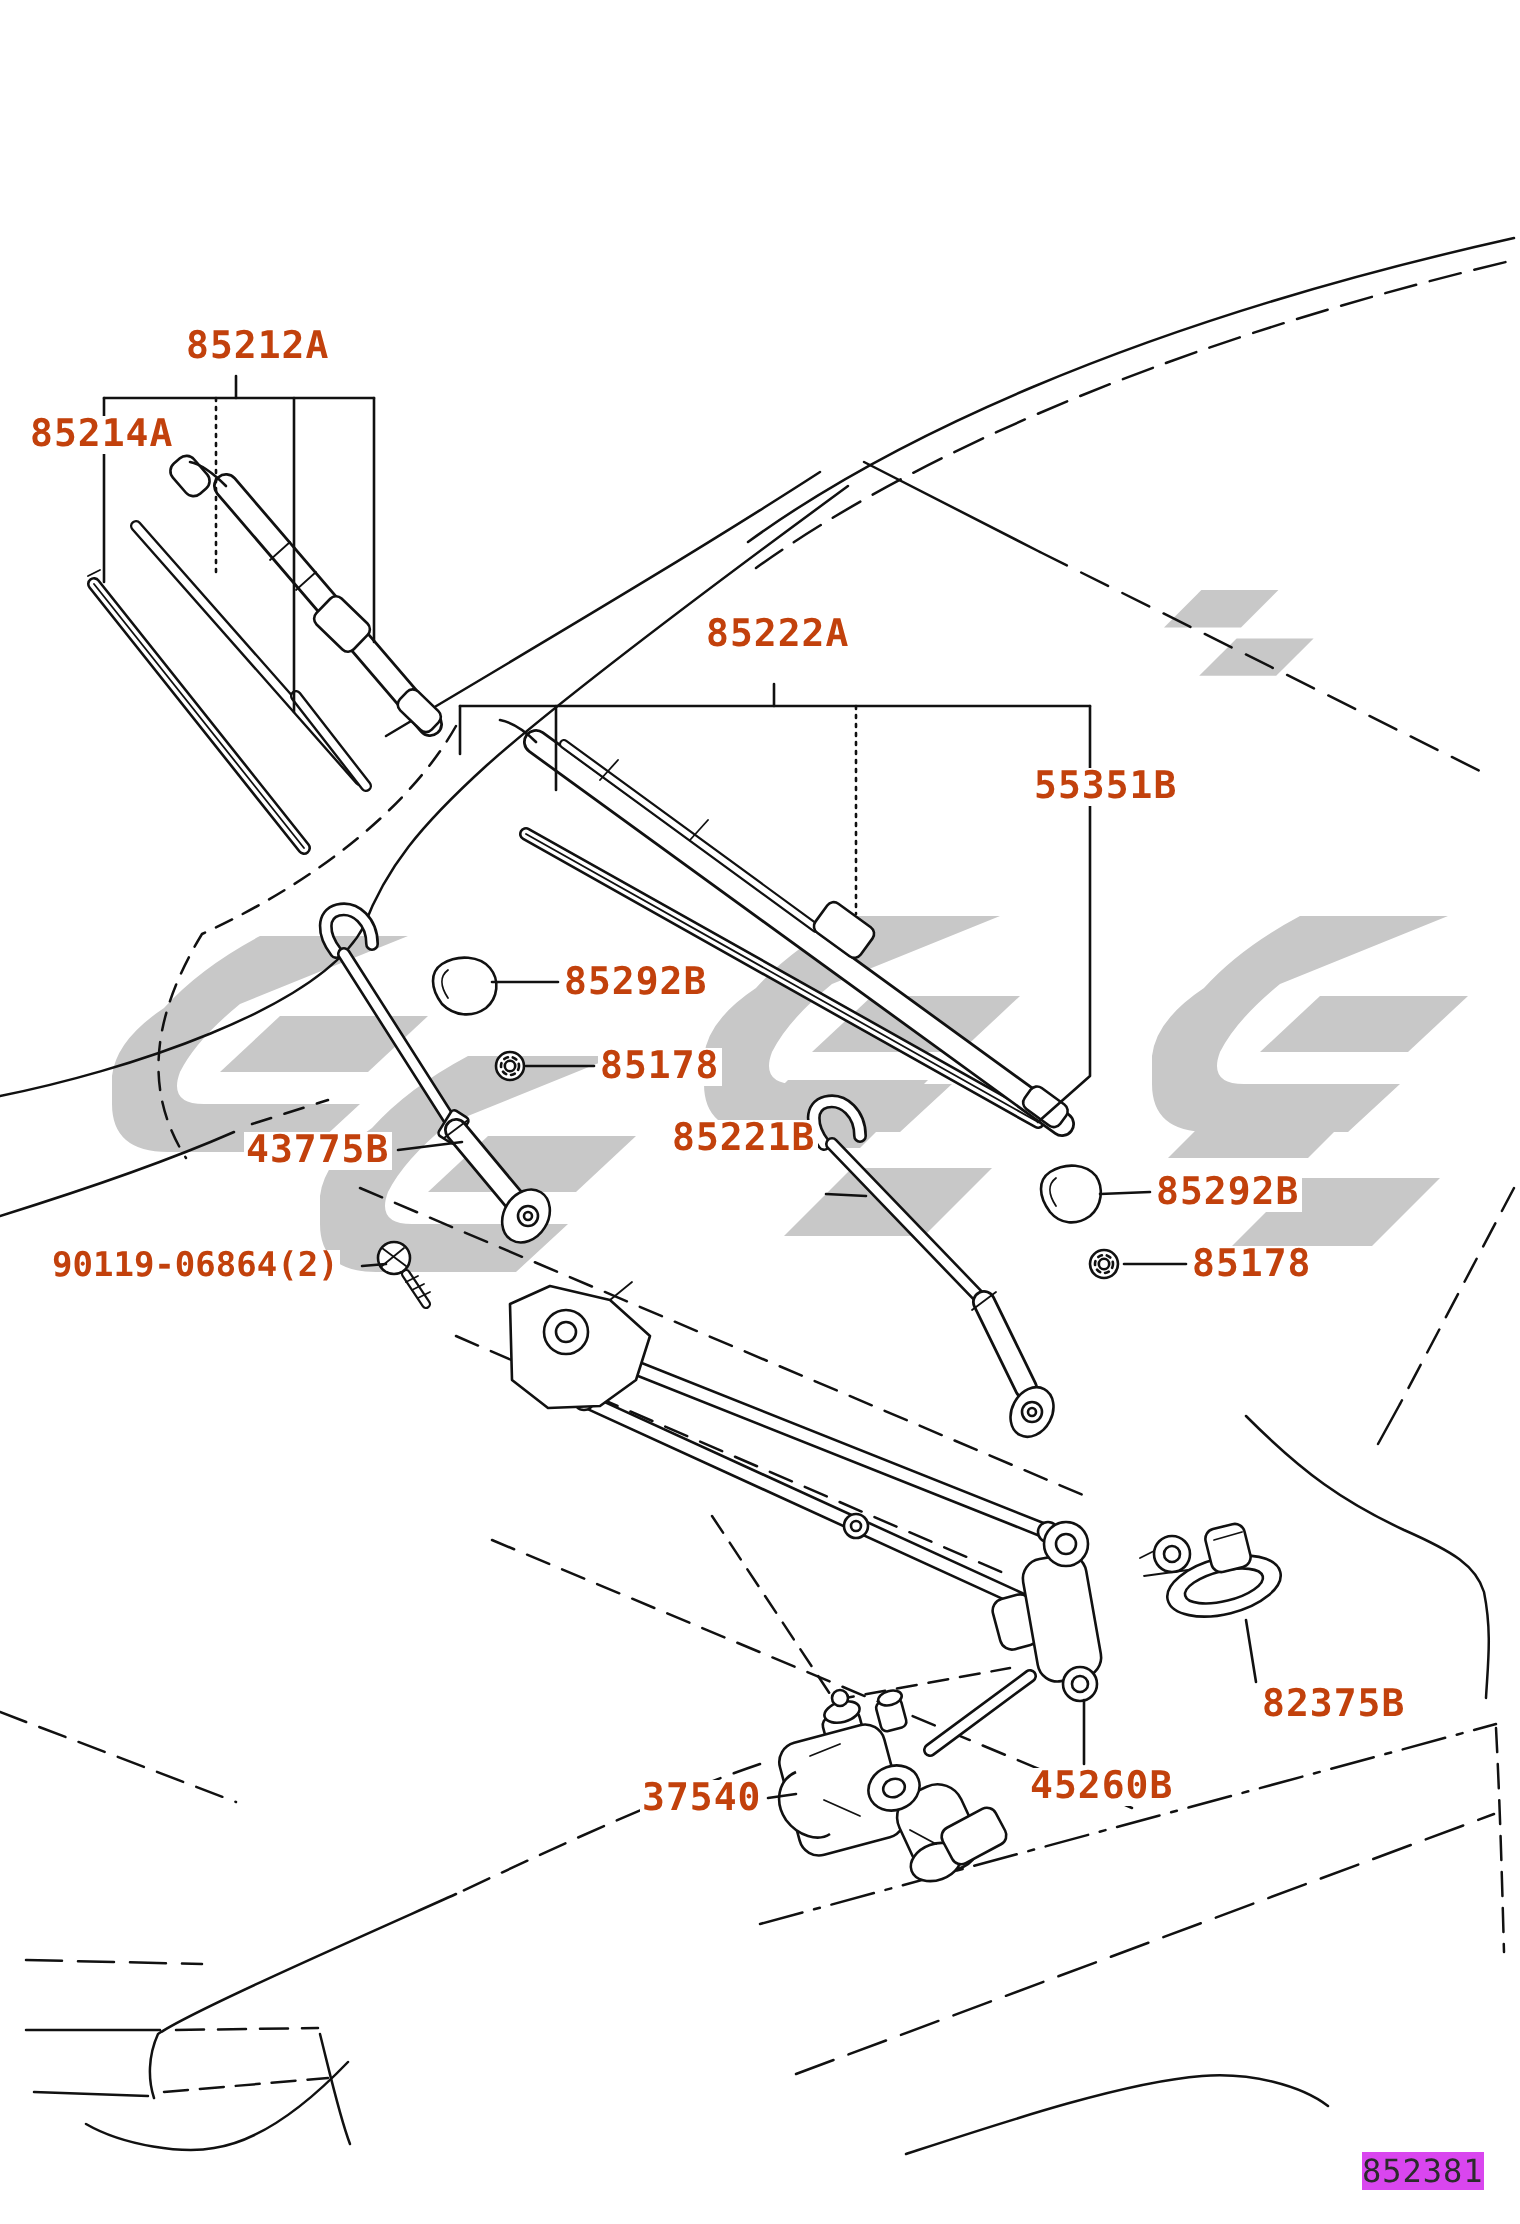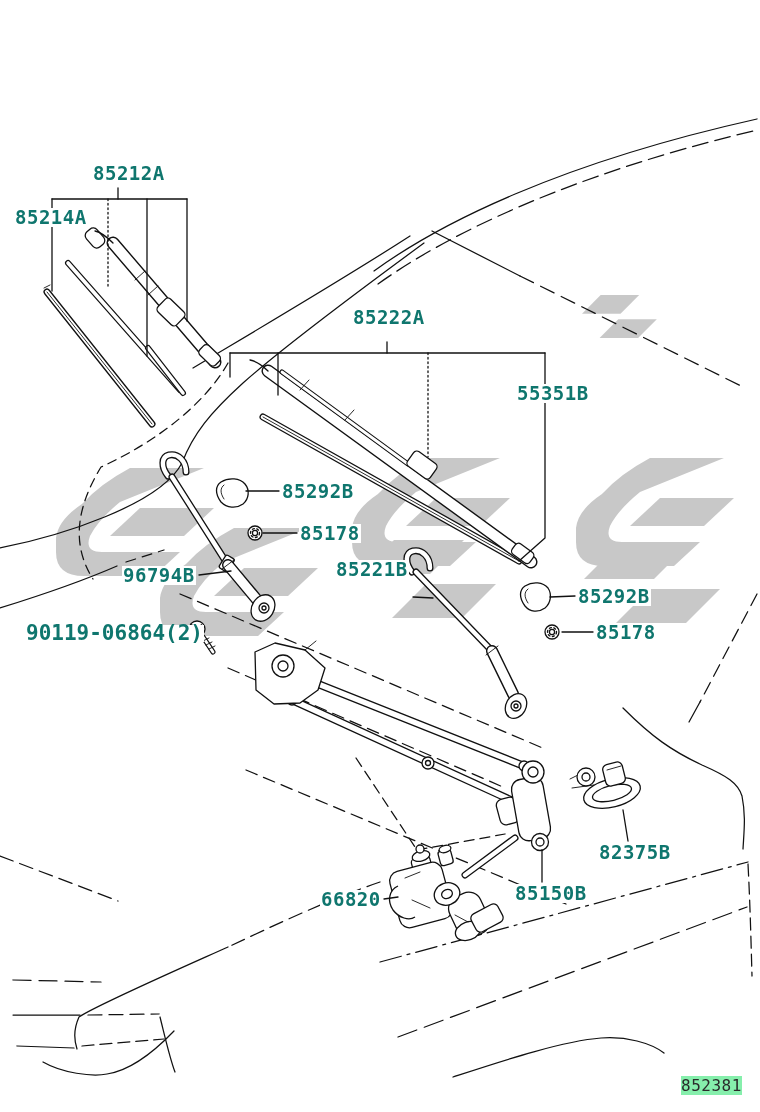--- a/index.html
+++ b/index.html
@@ -4,28 +4,28 @@
 <style>
   html,body{margin:0;padding:0;background:#fff;}
   #stage{
     position:relative;width:760px;height:1112px;background:#fff;overflow:hidden;
     font-family:"DejaVu Sans Mono", monospace;
   }
   #stage svg{position:absolute;left:0;top:0;}
   .part-label{
     position:absolute;
     font:bold 19px "DejaVu Sans Mono", monospace;
-    line-height:19px;letter-spacing:.5px;color:#0f766e;
+    line-height:19px;letter-spacing:.5px;color:#c2410c;
     background:#fff;padding:0 1px;white-space:nowrap;
   }
-  .part-label.small{font-size:21px;line-height:17px;letter-spacing:0;}
+  .part-label.small{font-size:17px;line-height:17px;letter-spacing:0;}
   .diagram-number{
     position:absolute;
     font:16px "DejaVu Sans Mono", monospace;color:#2b2b2b;letter-spacing:.5px;
-    background:#86efac;
+    background:#d946ef;
   }
   
   .ln {stroke:var(--ink,#111);stroke-width:1.3;fill:none;stroke-linecap:round;stroke-linejoin:round;}
   .thin{stroke-width:.9;}
   .car {stroke:var(--ink,#111);stroke-width:1.25;fill:none;stroke-linecap:round;stroke-linejoin:round;}
   .wh {fill:#fff;stroke:var(--ink,#111);stroke-width:1.3;stroke-linejoin:round;}
   .wm {fill:var(--wm,#c8c8c8);}
   .o13{stroke:var(--ink,#111);stroke-width:13;fill:none;stroke-linecap:round;}
   .i13{stroke:#fff;stroke-width:10.2;fill:none;stroke-linecap:round;}
   .o12{stroke:var(--ink,#111);stroke-width:12;fill:none;stroke-linecap:round;}
@@ -275,23 +275,23 @@
     <path class="ln" d="M384,899 L398,897"></path>
   </g>
 </svg>
 
   <div class="part-label" style="left:92px;top:164px">85212A</div>
   <div class="part-label" style="left:14px;top:208px">85214A</div>
   <div class="part-label" style="left:352px;top:308px">85222A</div>
   <div class="part-label" style="left:516px;top:384px">55351B</div>
   <div class="part-label" style="left:281px;top:482px">85292B</div>
   <div class="part-label" style="left:299px;top:524px">85178</div>
-  <div class="part-label" style="left:122px;top:566px">96794B</div>
+  <div class="part-label" style="left:122px;top:566px">43775B</div>
   <div class="part-label" style="left:335px;top:560px">85221B</div>
   <div class="part-label" style="left:577px;top:587px">85292B</div>
   <div class="part-label" style="left:595px;top:623px">85178</div>
   <div class="part-label small" style="left:25px;top:625px">90119-06864(2)</div>
-  <div class="part-label" style="left:598px;top:843px">82375B</div>
-  <div class="part-label" style="left:514px;top:884px">85150B</div>
-  <div class="part-label" style="left:320px;top:890px">66820</div>
+  <div class="part-label" style="left:630px;top:843px">82375B</div>
+  <div class="part-label" style="left:514px;top:884px">45260B</div>
+  <div class="part-label" style="left:320px;top:890px">37540</div>
 
   <div class="diagram-number" style="left:681px;top:1076px">852381</div>
 </div>
 
 </body></html>

